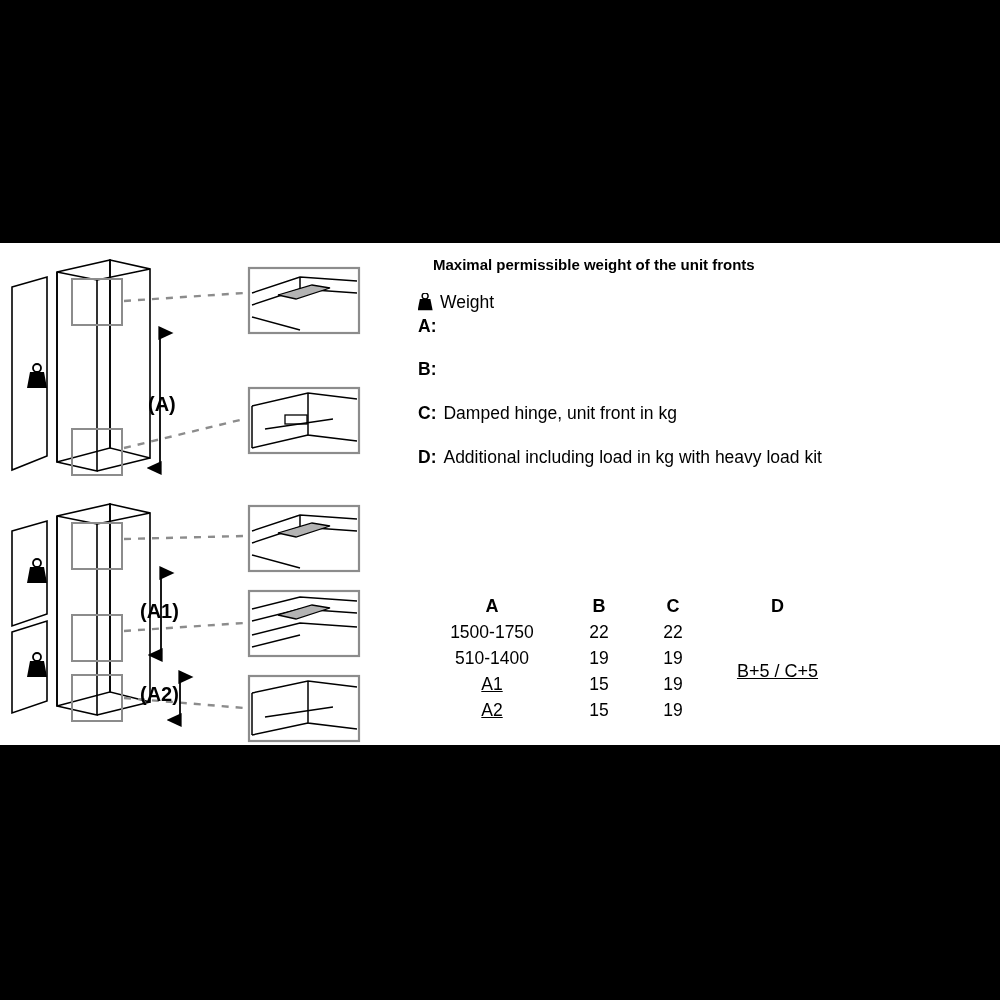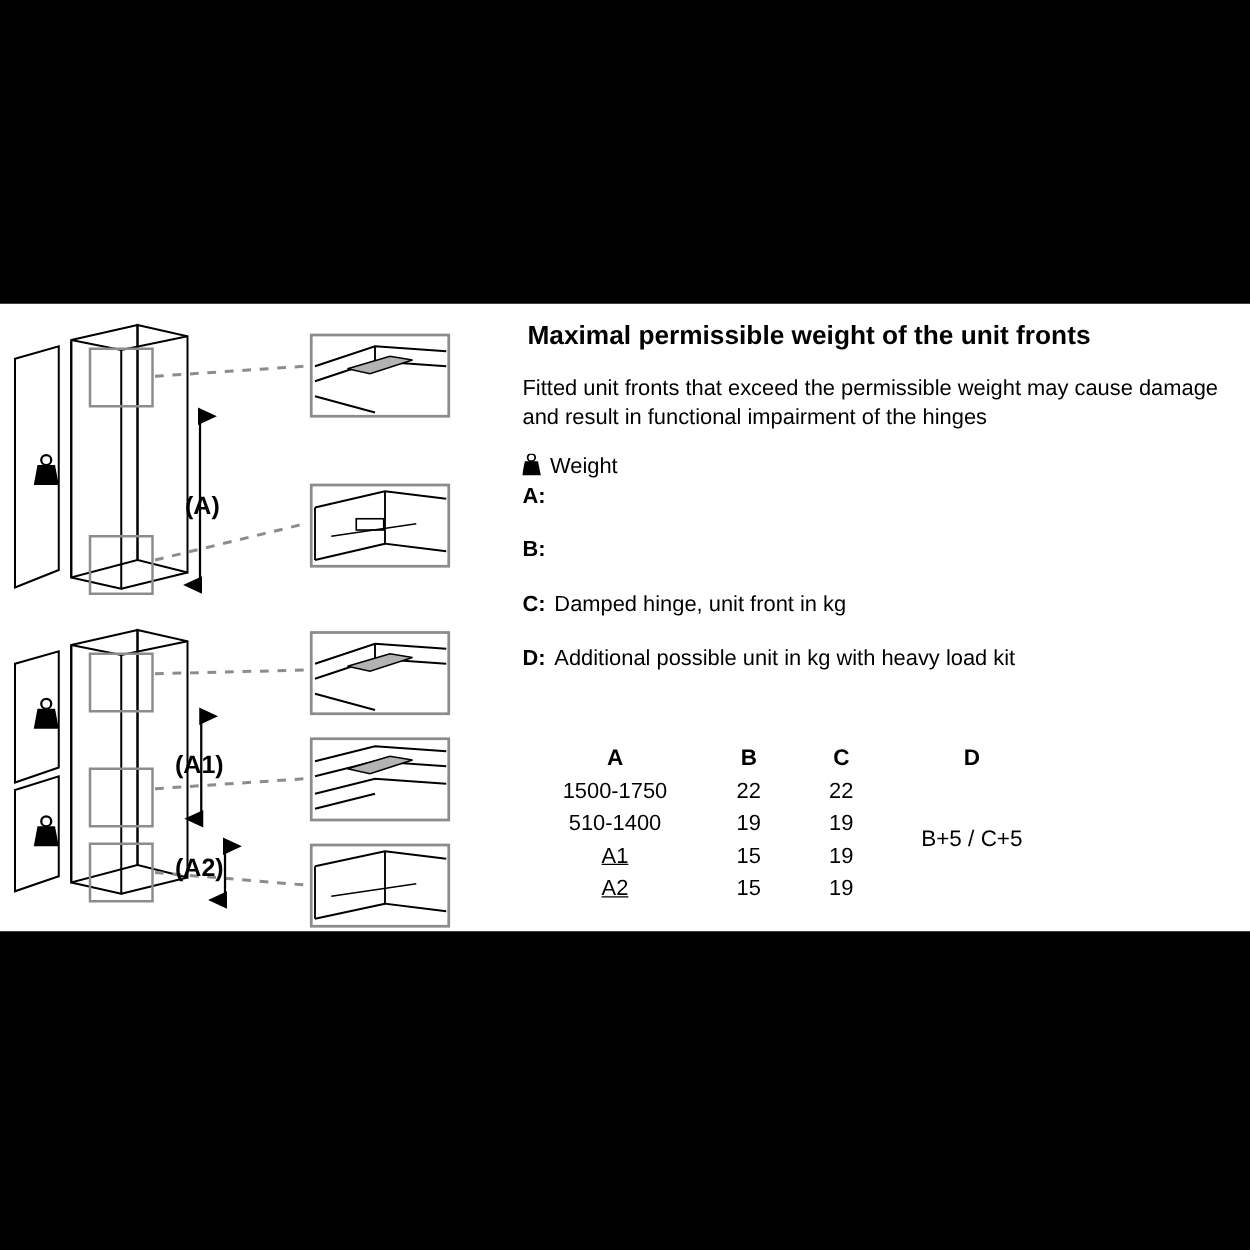--- a/index.html
+++ b/index.html
@@ -38,24 +38,24 @@
   
   #textpanel {
     position: absolute;
     left: 418px;
     top: 0;
     width: 570px;
     height: 502px;
     color: #000000;
   }
   .heading {
-    font-size: 21px;
+    font-size: 15px;
     font-weight: bold;
     line-height: 1.2;
-    margin: 13px 0 0 4px;
+    margin: 13px 0 0 15px;
   }
   .para {
     font-size: 17.5px;
     line-height: 1.28;
     margin: 18px 0 0 0;
     max-width: 560px;
   }
   .legend-line {
     font-size: 17.5px;
     line-height: 1.35;
@@ -100,20 +100,21 @@
   }
   .col-a { width: 140px; }
   .col-b { width: 74px; }
   .col-c { width: 74px; }
   .col-d { width: 135px; }
   .bb { border-bottom: 1.6px solid #000; }
   .br { border-right: 1.6px solid #000; }
   .dcell {
     font-size: 18px;
     vertical-align: middle;
+    text-decoration: underline;
   }
   .rowlabel-bold { font-weight: bold; text-decoration: underline; }
 </style>
 </head>
 <body>
 
 <div id="page">
   <div id="sheet">
 
     <div id="illustration">
@@ -238,21 +239,20 @@
           <path d="M308 438 L308 480 L357 486" fill="none" stroke="#000" stroke-width="1.5"></path>
           <path d="M252 492 L308 480" fill="none" stroke="#000" stroke-width="1.5"></path>
           <path d="M265 474 L333 464" fill="none" stroke="#000" stroke-width="1.3"></path>
         </g>
       </svg>
     </div>
 
     <div id="textpanel">
       <div class="heading">Maximal permissible weight of the unit fronts</div>
 
-      <div class="para">Fitted unit fronts that exceed the permissible weight may cause damage and result in functional impairment of the hinges</div>
 
       <div class="legend-line" style="margin-top:16px;">
         <span class="wt-glyph">
           <svg width="15" height="18" viewBox="0 0 20 24">
             <path d="M5.5 4 a4 4 0 1 1 8 0 a4 4 0 1 1 -8 0" fill="none" stroke="#000" stroke-width="1.9"></path>
             <path d="M2.5 8 L16.5 8 L19.5 23 L-0.5 23 Z" fill="#000"></path>
           </svg>
         </span>
         <span>Weight</span>
       </div>
@@ -265,21 +265,21 @@
         <span class="bold">B:</span>
       </div>
 
       <div class="legend-line spaced">
         <span class="bold">C:</span>
         <span>Damped hinge, unit front in kg</span>
       </div>
 
       <div class="legend-line spaced">
         <span class="bold">D:</span>
-        <span>Additional possible unit in kg with heavy load kit</span>
+        <span>Additional including load in kg with heavy load kit</span>
       </div>
     </div>
 
     <table id="spec-table">
       <thead>
         <tr>
           <th class="col-a bb br">A</th>
           <th class="col-b bb br">B</th>
           <th class="col-c bb br">C</th>
           <th class="col-d bb">D</th>

